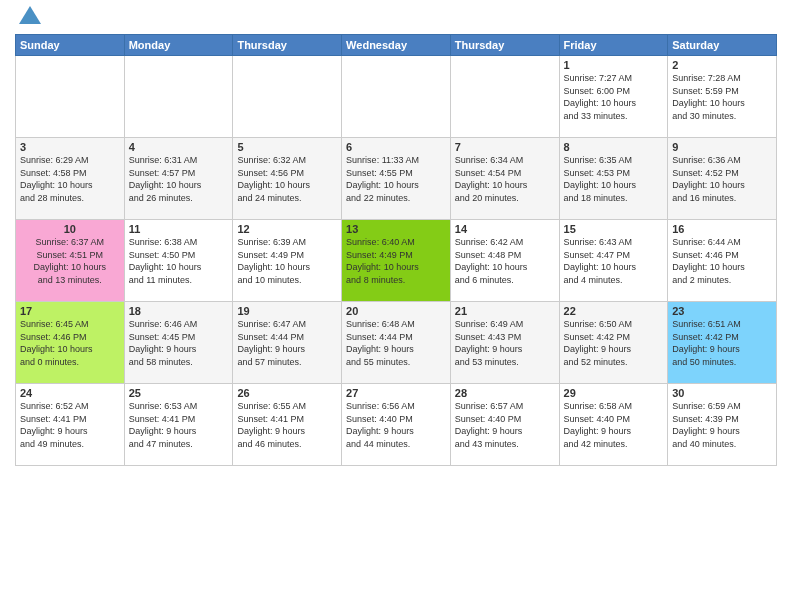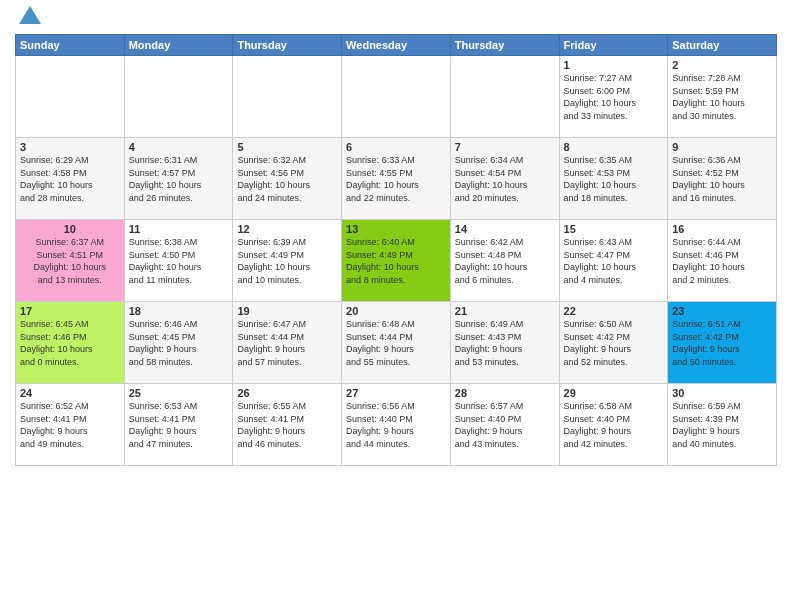--- a/index.html
+++ b/index.html
@@ -153,21 +153,21 @@
           </td>
           <td style="background-color: rgb(245, 245, 245);">
             <span class="day-num">5</span>
             <div class="day-info" style="white-space: pre-line;">Sunrise: 6:32 AM
 Sunset: 4:56 PM
 Daylight: 10 hours
 and 24 minutes.</div>
           </td>
           <td style="background-color: rgb(245, 245, 245);">
             <span class="day-num">6</span>
-            <div class="day-info" style="white-space: pre-line;">Sunrise: 6:33 AM
+            <div class="day-info" style="white-space: pre-line;">Sunrise: 11:33 AM
 Sunset: 4:55 PM
 Daylight: 10 hours
 and 22 minutes.</div>
           </td>
           <td style="background-color: rgb(245, 245, 245);">
             <span class="day-num">7</span>
             <div class="day-info" style="white-space: pre-line;">Sunrise: 6:34 AM
 Sunset: 4:54 PM
 Daylight: 10 hours
 and 20 minutes.</div>
@@ -274,21 +274,21 @@
 Daylight: 9 hours
 and 53 minutes.</div>
           </td>
           <td style="background-color: rgb(245, 245, 245);">
             <span class="day-num">22</span>
             <div class="day-info" style="white-space: pre-line;">Sunrise: 6:50 AM
 Sunset: 4:42 PM
 Daylight: 9 hours
 and 52 minutes.</div>
           </td>
-          <td style="background-color: #0ea5e9;">
+          <td style="background-color: #7dd3fc;">
             <span class="day-num">23</span>
             <div class="day-info" style="white-space: pre-line;">Sunrise: 6:51 AM
 Sunset: 4:42 PM
 Daylight: 9 hours
 and 50 minutes.</div>
           </td>
         </tr>
         <tr>
           <td style="background-color: rgb(255, 255, 255);">
             <span class="day-num">24</span>

